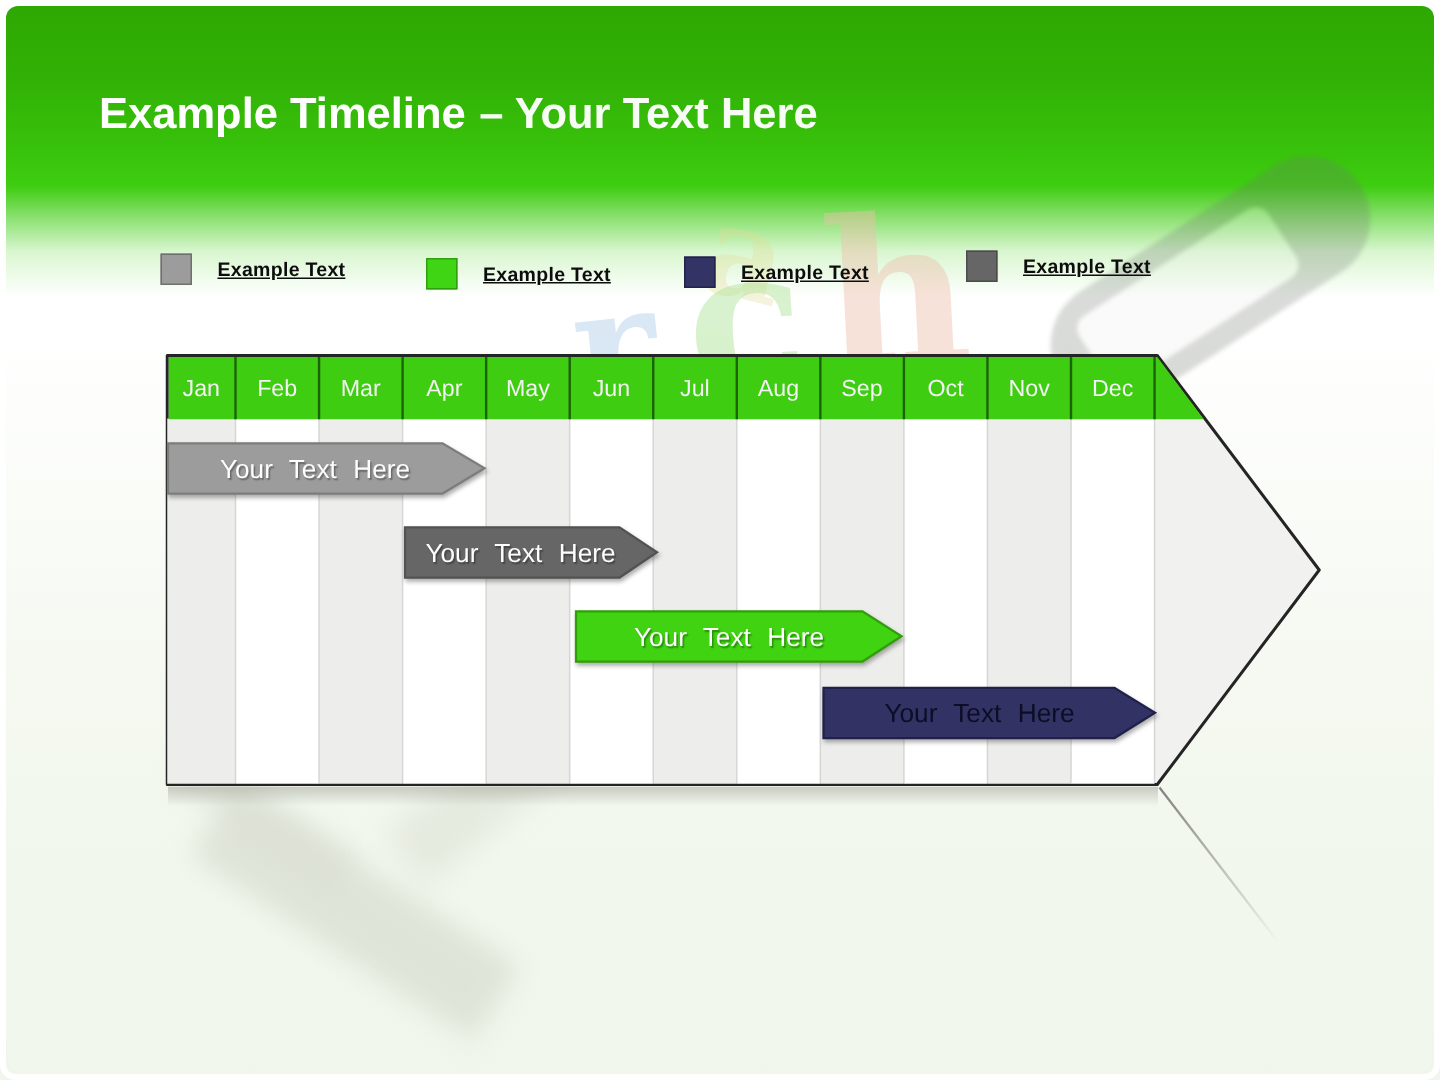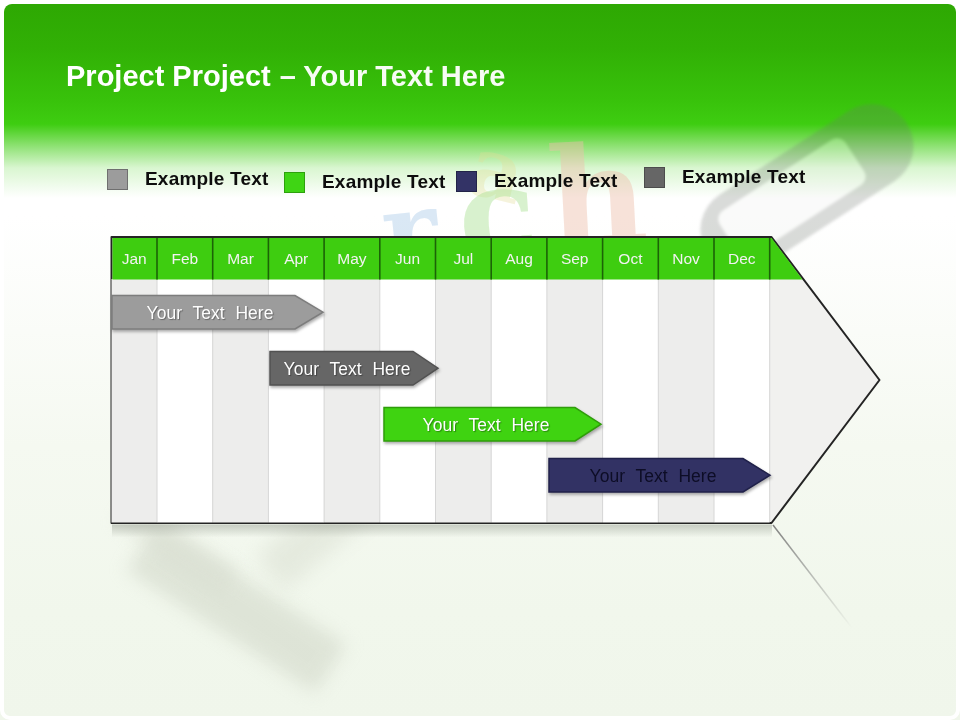--- a/index.html
+++ b/index.html
@@ -26,21 +26,21 @@
   .wm-c{left:458px;top:138px;font-size:128px;transform:rotate(-4deg);}
   .wm-h{left:548px;top:116px;font-size:136px;transform:rotate(-3deg);}
   .wm-y{left:470px;top:120px;font-size:84px;transform:rotate(14deg);color:#e3dd96;opacity:.33;}
   
   .bg-object{position:absolute;left:688px;top:146px;width:238px;height:84px;z-index:2;
     transform:rotate(-33deg);border-radius:42px;background:#707670;opacity:.26;filter:blur(1.5px);}
   .bg-object .window{position:absolute;left:26px;top:15px;width:150px;height:54px;border-radius:10px;background:#fbfdfa;opacity:.9;}
   
   .legend-item{position:absolute;top:167px;z-index:6;display:flex;align-items:center;height:24px;}
   .legend-item .sq{width:21px;height:21px;margin-right:17px;box-sizing:border-box;}
-  .legend-item .lbl{font-size:19px;font-weight:bold;color:#0d0d0d;letter-spacing:.2px;white-space:nowrap;}
+  .legend-item .lbl{font-size:13px;font-weight:bold;color:#0d0d0d;letter-spacing:.2px;white-space:nowrap;text-decoration:underline;}
   .li-0{left:107px;} .li-1{left:284px;top:170px;} .li-2{left:456px;top:169px;} .li-3{left:644px;top:165px;}
   .sq-0{background:#9c9c9c;border:1px solid #6f6f6f;}
   .sq-1{background:#3fd514;border:1px solid #2da10c;}
   .sq-2{background:#333366;border:1px solid #222348;}
   .sq-3{background:#666666;border:1px solid #4c4c4c;}
   
   .chart-svg{position:absolute;inset:0;z-index:5;}
   .month-lbl{font-size:15.5px;fill:#f2f2f2;}
   .bar-label{font-size:17.5px;word-spacing:6px;}
   .bar-shadow{filter:drop-shadow(1.5px 2px 1.5px rgba(70,70,70,0.45));}
@@ -65,21 +65,21 @@
 
   <div class="bg-object">
     <div class="window"></div>
   </div>
 
   <div class="refl refl-a"></div>
   <div class="refl refl-b"></div>
   <div class="refl refl-c"></div>
 
   <div class="title">
-    <span class="bold">Project Project</span><span class="rest">– Your Text Here</span>
+    <span class="bold">Example Timeline</span><span class="rest">– Your Text Here</span>
   </div>
 
   <div class="legend-item li-0">
     <div class="sq sq-0"></div>
     <div class="lbl">Example Text</div>
   </div>
   <div class="legend-item li-1">
     <div class="sq sq-1"></div>
     <div class="lbl">Example Text</div>
   </div>

